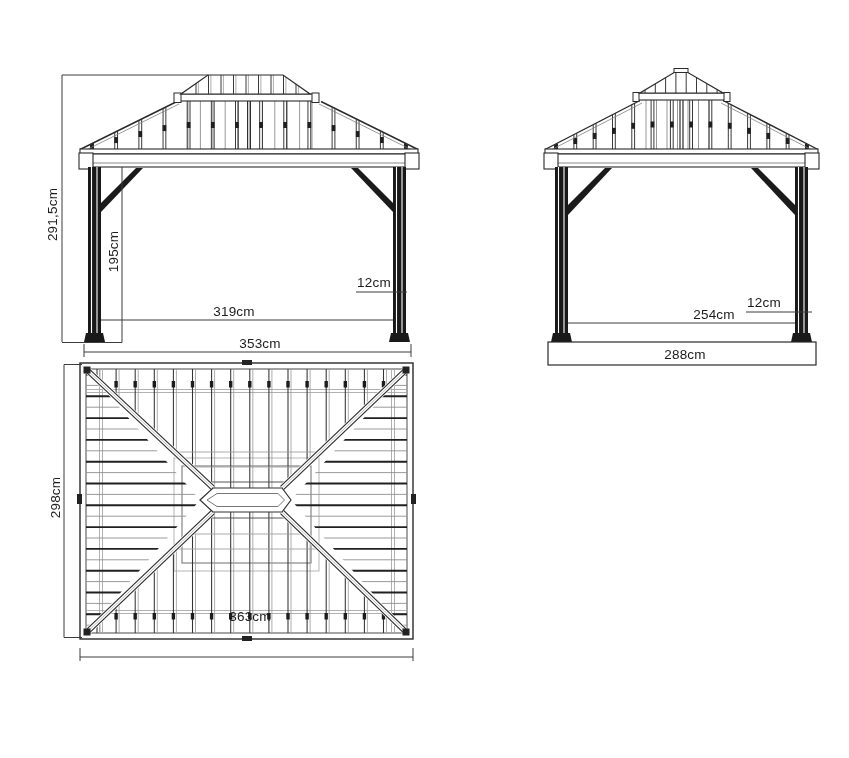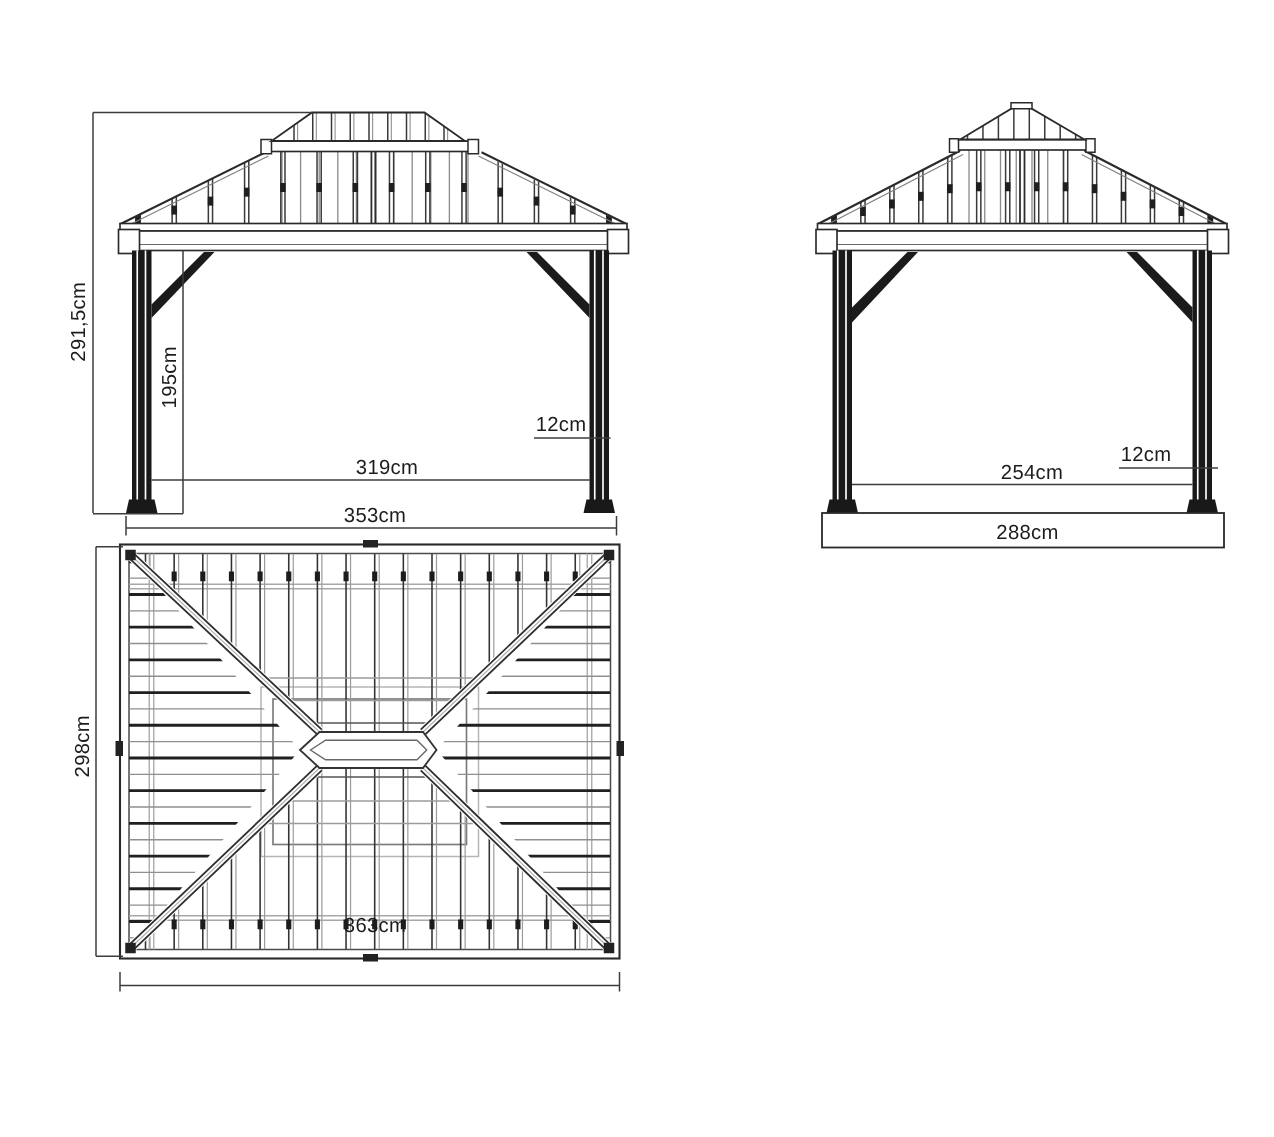--- a/index.html
+++ b/index.html
@@ -474,23 +474,23 @@
       <line x1="64" y1="364.5" x2="82" y2="364.5" stroke="#3c3c3c" stroke-width="1"></line>
       <line x1="64" y1="637.5" x2="82" y2="637.5" stroke="#3c3c3c" stroke-width="1"></line>
       <line x1="80" y1="657" x2="413" y2="657" stroke="#3c3c3c" stroke-width="1"></line>
       <line x1="80" y1="648" x2="80" y2="661" stroke="#3c3c3c" stroke-width="1"></line>
       <line x1="413" y1="648" x2="413" y2="661" stroke="#3c3c3c" stroke-width="1"></line>
     </g>
   </svg>
 
   <div class="dim rot" style="left:12px;top:206px;width:80px">291,5cm</div>
   <div class="dim rot" style="left:83px;top:243px;width:60px">195cm</div>
-  <div class="dim" style="left:218px;top:303px;width:80px">319cm</div>
-  <div class="dim" style="left:210px;top:335px;width:80px">353cm</div>
+  <div class="dim" style="left:194px;top:303px;width:80px">319cm</div>
+  <div class="dim" style="left:220px;top:335px;width:80px">353cm</div>
   <div class="dim" style="left:344px;top:274px;width:60px">12cm</div>
 
-  <div class="dim" style="left:648px;top:306px;width:80px">254cm</div>
+  <div class="dim" style="left:674px;top:306px;width:80px">254cm</div>
   <div class="dim" style="left:645px;top:346px;width:80px">288cm</div>
   <div class="dim" style="left:734px;top:294px;width:60px">12cm</div>
 
   <div class="dim rot" style="left:15px;top:489px;width:80px">298cm</div>
   <div class="dim" style="left:210px;top:608px;width:80px">363cm</div>
 </div>
 
 </body></html>

